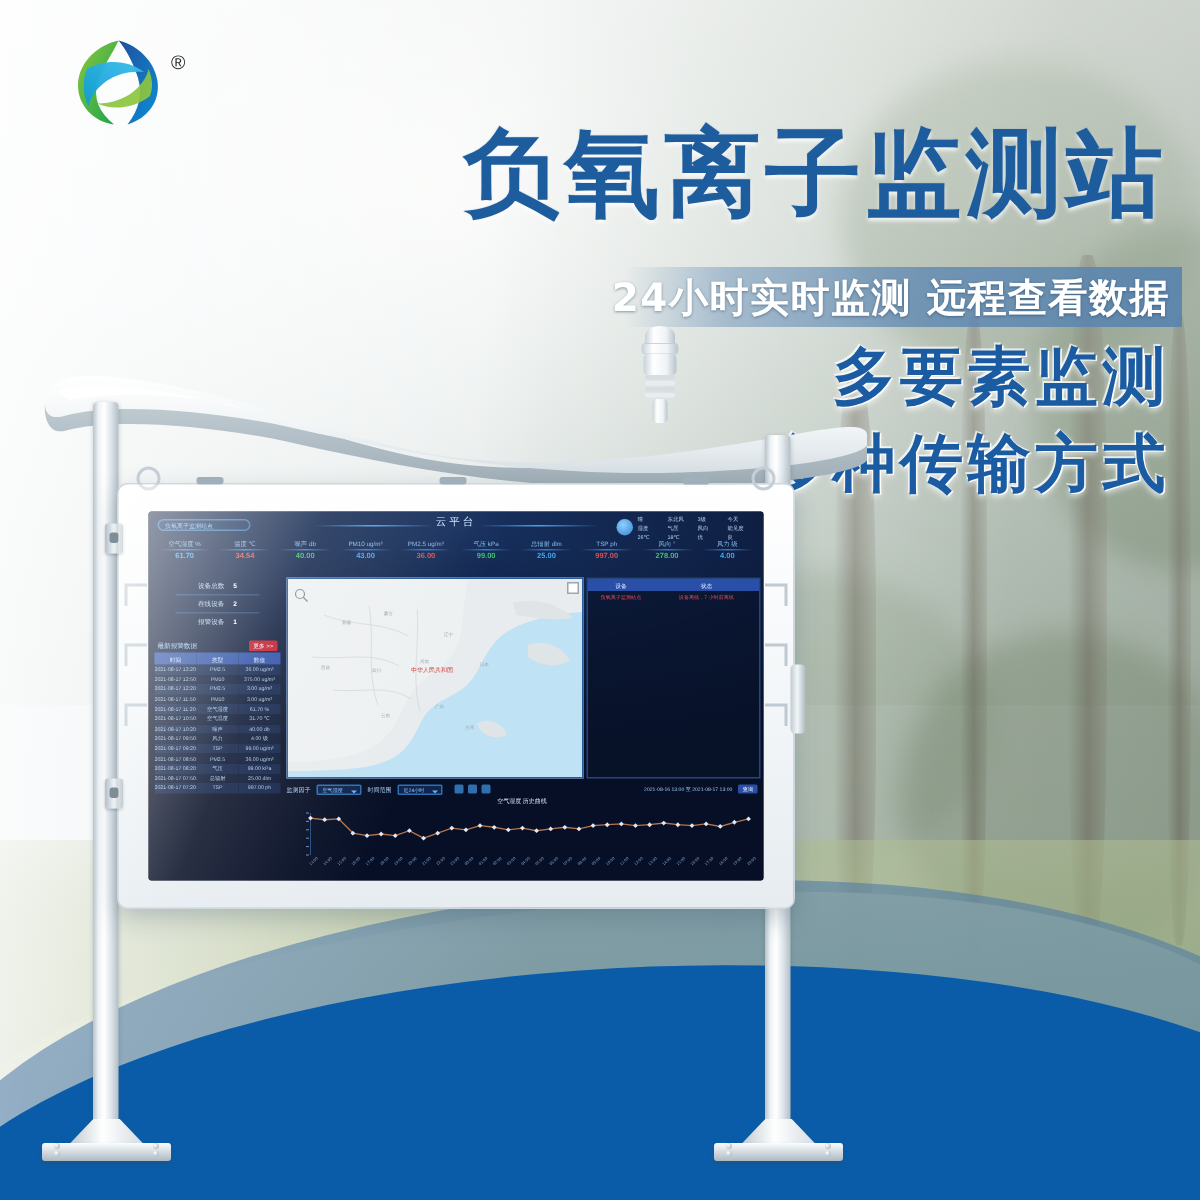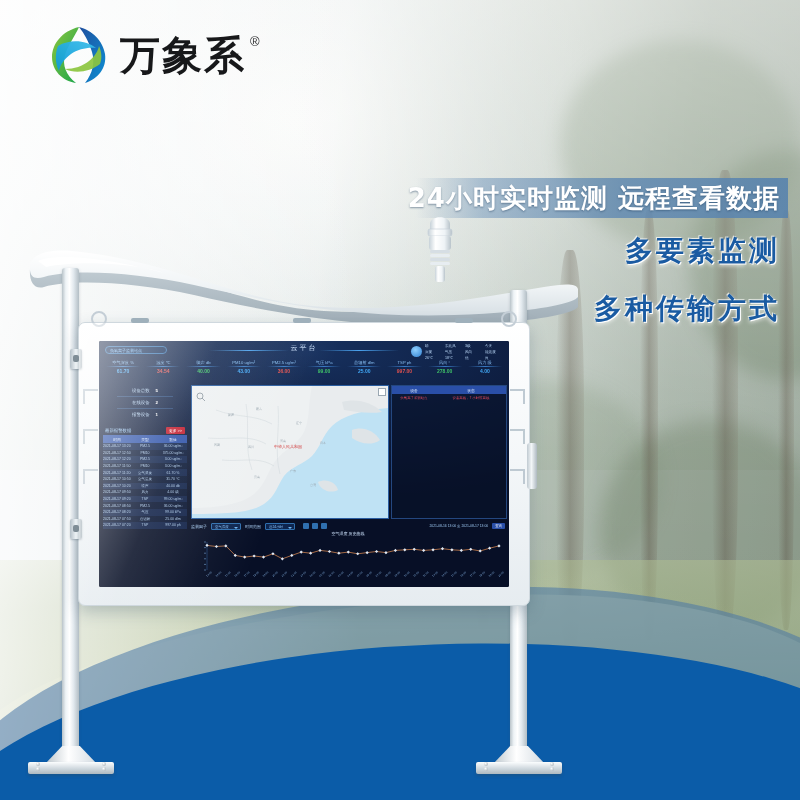--- a/index.html
+++ b/index.html
@@ -80,21 +80,21 @@
     background:linear-gradient(90deg,rgba(134,166,196,.0) 0%,rgba(120,155,190,.55) 18%,rgba(96,137,178,.82) 55%,rgba(86,130,174,.88) 100%);
     display:flex;align-items:center;justify-content:flex-end;padding-right:8px;box-sizing:border-box;
   }
   .subtitle{
     font-size:26px;font-weight:700;color:#ffffff;letter-spacing:1px;white-space:nowrap;
     text-shadow:0 1px 2px rgba(20,50,85,.45);
     font-family:"DejaVu Sans","Liberation Sans",sans-serif;
   }
   .features{position:absolute;right:20px;top:222px;width:300px;text-align:right;}
   .feature{
-    font-size:28px;font-weight:700;color:#1a5ba2;letter-spacing:3px;line-height:58px;white-space:nowrap;
+    font-size:42px;font-weight:700;color:#1a5ba2;letter-spacing:3px;line-height:58px;white-space:nowrap;
     text-shadow:1px 1px 0 #ffffff, -1px -1px 0 rgba(255,255,255,.7), 0 2px 4px rgba(255,255,255,.8);
     font-family:Liberation Sans, sans-serif;
   }
 
   
   .kiosk{position:absolute;left:0;top:0;width:800px;height:800px;}
 
   .canopy{position:absolute;left:24px;top:243px;width:556px;height:78px;}
   .canopy svg{display:block;}
 
@@ -254,24 +254,24 @@
             <stop offset="0%" stop-color="#0e9ad6"></stop>
               <stop offset="100%" stop-color="#39bdea"></stop>
           </linearGradient>
         </defs>
         <path d="M31 3 C14 7 4 20 4 33 C4 46 14 57 28 59 C18 51 14 41 17 31 C20 21 27 12 31 3 Z" fill="url(#gGreen)"></path>
         <path d="M31 3 C44 6 55 17 57 30 C59 44 50 55 37 59 C45 49 47 38 44 28 C41 18 36 9 31 3 Z" fill="url(#gBlue)"></path>
         <path d="M10 22 C22 15 38 16 48 24 C40 23 30 25 23 30 C16 35 12 41 11 47 C7 39 7 29 10 22 Z" fill="url(#gCyan)" opacity=".95"></path>
         <path d="M52 40 C42 48 27 50 17 45 C26 45 35 42 41 37 C47 32 50 27 51 22 C54 29 54 35 52 40 Z" fill="#8cc63f" opacity=".92"></path>
       </svg>
     </span>
-    <span class="logo-text">万象系</span>
     <span class="logo-reg" style="position:relative;right:auto;top:-14px;left:-6px;">®</span>
   </div>
 
+  <div class="title">负氧离子监测站</div>
 
   <div class="subtitle-bar">
     <span class="subtitle">24小时实时监测 远程查看数据</span>
   </div>
 
   <div class="features">
     <div class="feature">多要素监测</div>
     <div class="feature">多种传输方式</div>
   </div>
 

